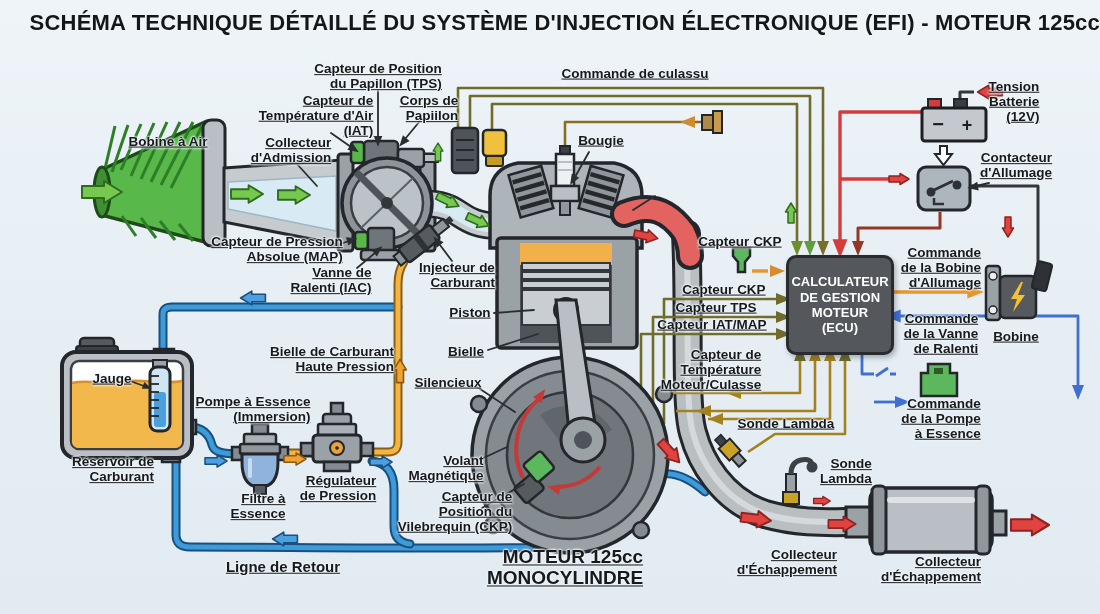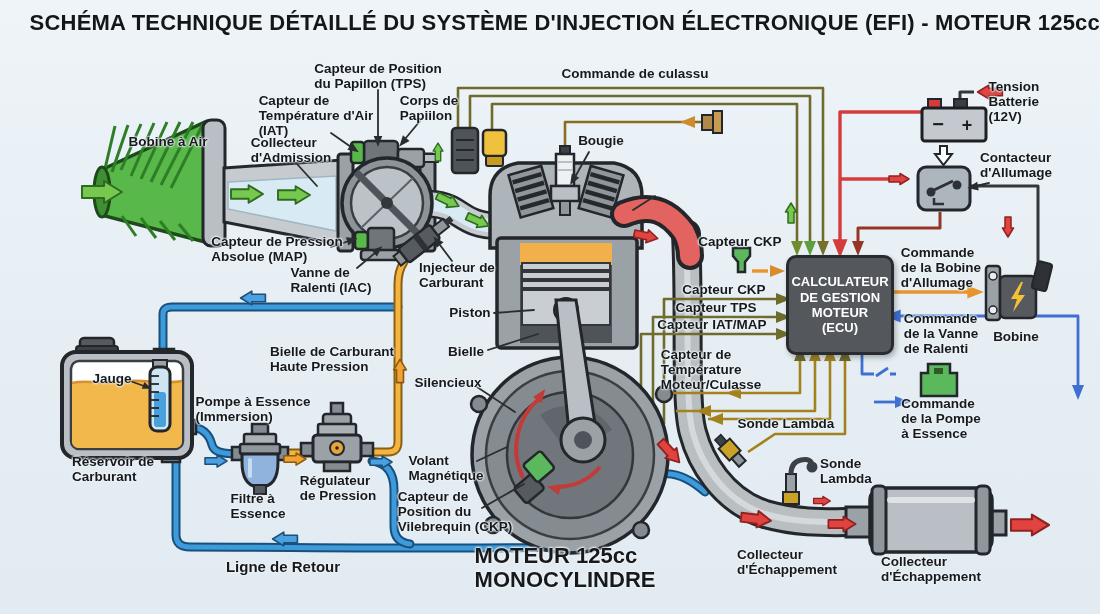--- a/index.html
+++ b/index.html
@@ -2,25 +2,25 @@
 <html><head>
 <meta charset="utf-8">
 <style>
   html,body{margin:0;padding:0;background:#cfd8df;}
   .stage{position:relative;width:1100px;height:614px;overflow:hidden;
     background:linear-gradient(180deg,#eef4f8 0%,#e6eef4 55%,#e2ebf2 100%);
     font-family:"Liberation Sans",sans-serif;}
   .stage svg{position:absolute;left:0;top:0;z-index:1;}
   .title{position:absolute;left:0;right:0;top:11px;text-align:right;z-index:6;
     font:700 22px/1.05 "Liberation Sans",sans-serif;color:#141618;letter-spacing:.2px;margin-left:28px;}
-  .lbl{position:absolute;transform:translate(-50%,-50%);text-align:left;z-index:5;
+  .lbl{position:absolute;transform:translate(-50%,-50%);text-align:right;z-index:5;
     font:700 13.5px/1.1 "Liberation Sans",sans-serif;color:#17191b;white-space:pre-line;
     text-shadow:0 1px 2px rgba(240,246,250,.85),0 -1px 2px rgba(240,246,250,.85),
-      1px 0 2px rgba(240,246,250,.85),-1px 0 2px rgba(240,246,250,.85);}
-  .lbl--big{font-size:22px;line-height:1.08;}
+      1px 0 2px rgba(240,246,250,.85),-1px 0 2px rgba(240,246,250,.85);text-decoration:underline;}
+  .lbl--big{font-size:19px;line-height:1.08;}
   .lbl--md{font-size:15px;}
   .ecu{position:absolute;left:786px;top:255px;width:102px;height:94px;z-index:4;
     background:#54585c;border:3px solid #292b2e;border-radius:10px;color:#fff;
     display:flex;align-items:center;justify-content:center;text-align:center;
     font:700 13px/1.18 "Liberation Sans",sans-serif;white-space:pre-line;
     box-shadow:2px 3px 5px rgba(20,30,40,.3);}
   svg text{font-family:"Liberation Sans",sans-serif;font-weight:700;}
   
   .pOB{fill:none;stroke:#17507e;stroke-width:9;stroke-linecap:round;stroke-linejoin:round}
   .pIB{fill:none;stroke:#3f9ada;stroke-width:5;stroke-linecap:round;stroke-linejoin:round}

